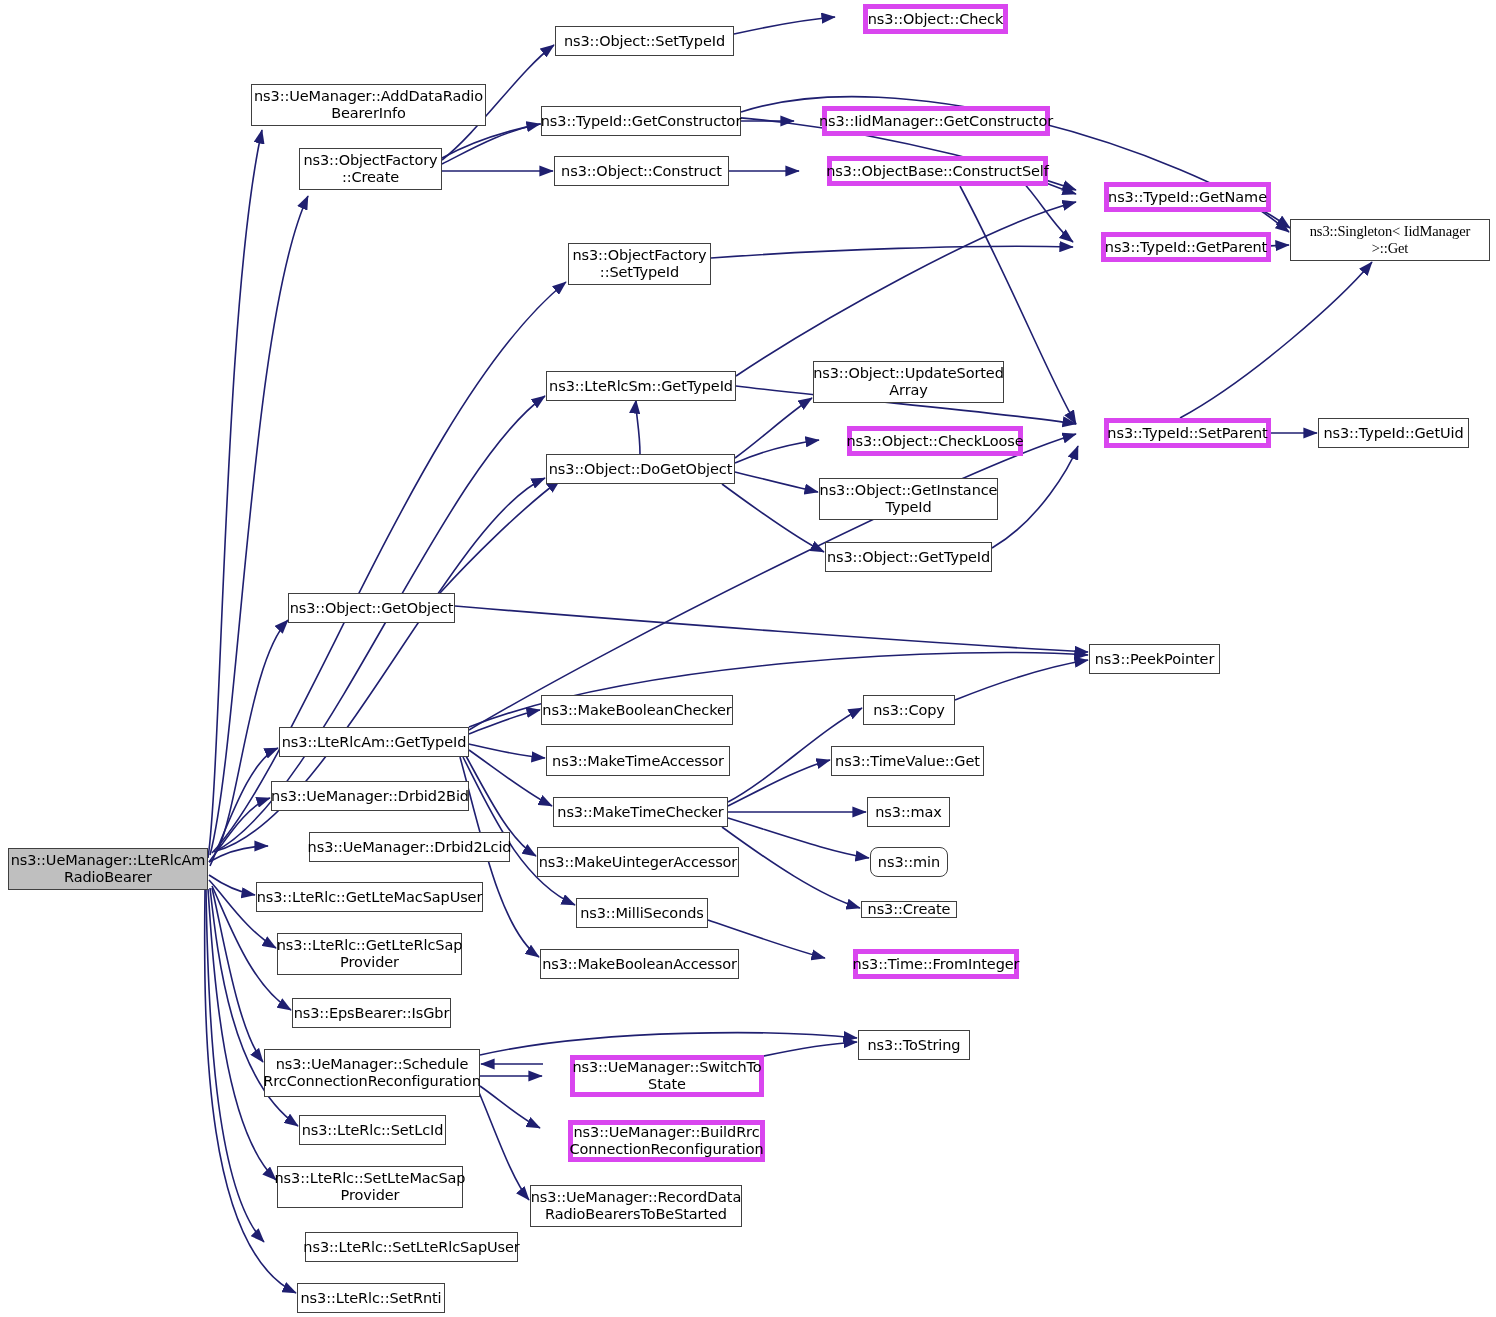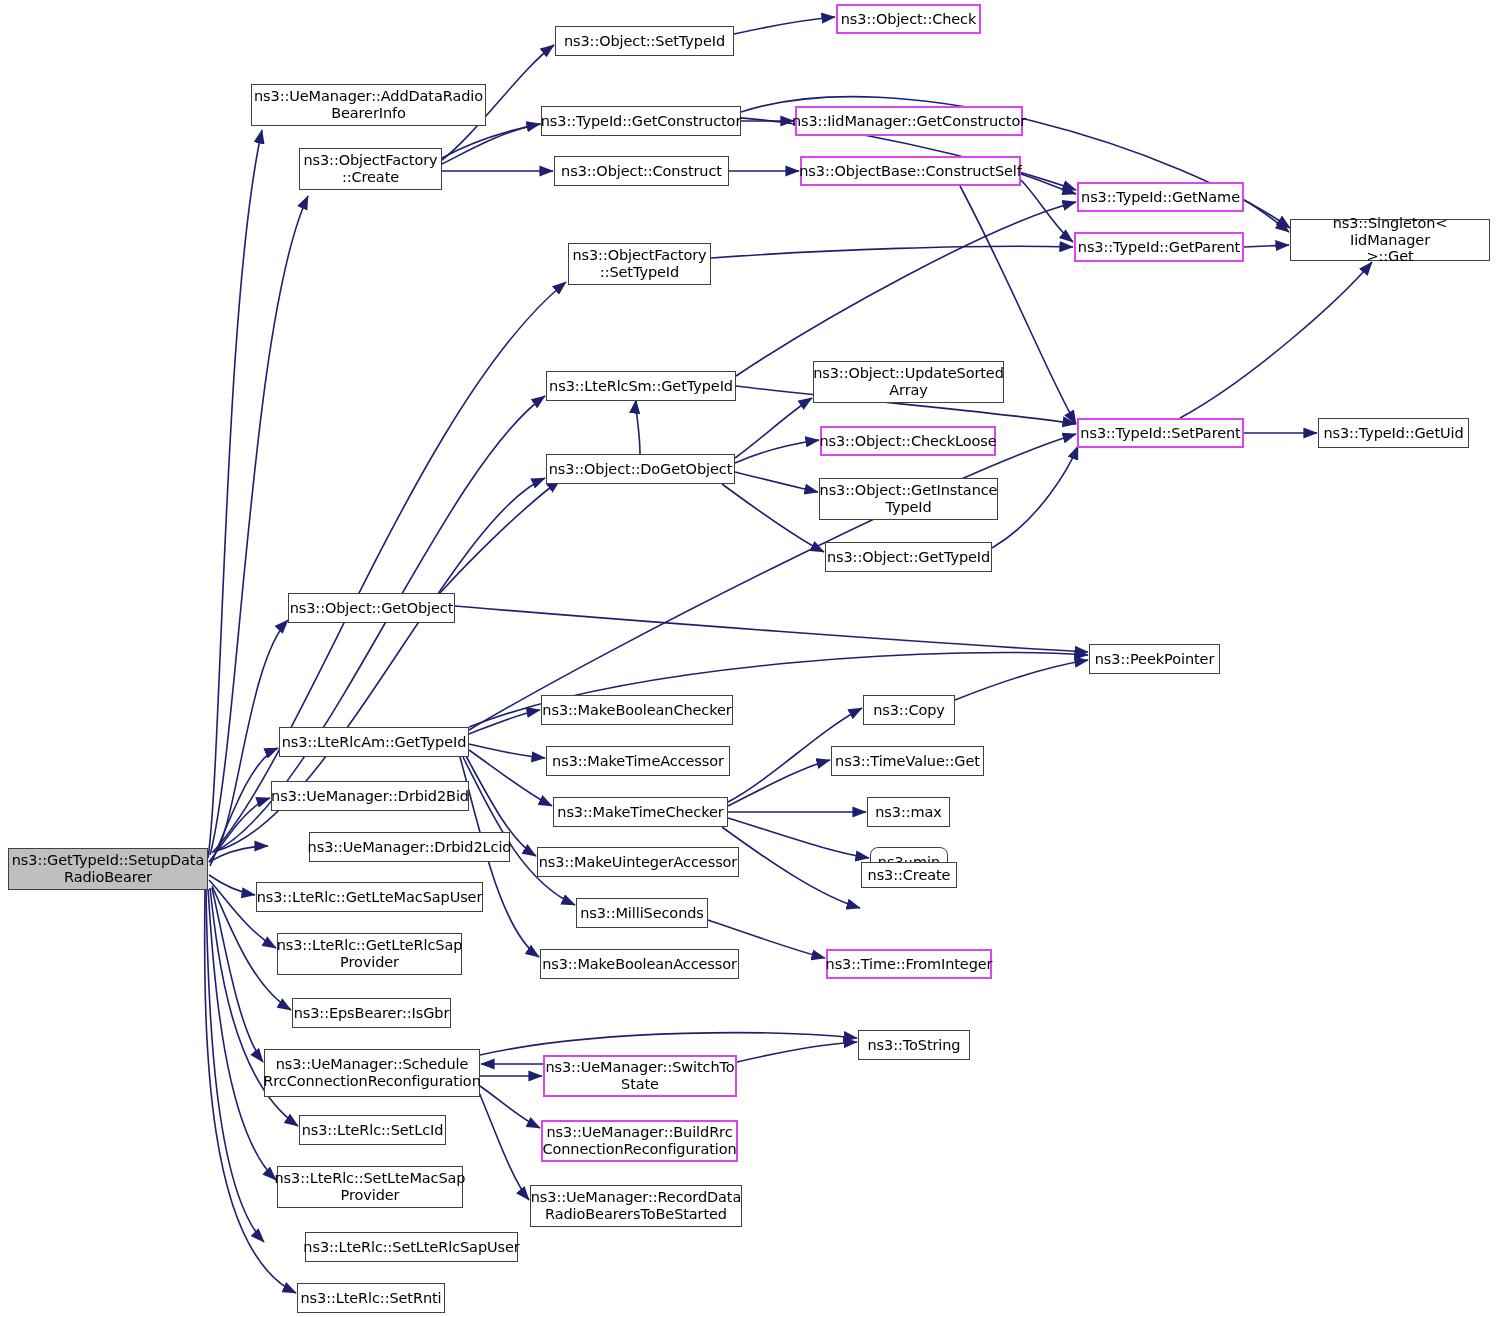--- a/index.html
+++ b/index.html
@@ -33,21 +33,22 @@
     background: #ffffff;
     border: 1px solid #404040;
     color: #000000;
     font-size: 14.5px;
     line-height: 1.16;
     padding: 1px 3px;
     white-space: pre-line;
     letter-spacing: -0.1px;
   }
   .node.red {
-    border: 2px solid #d946ef;
+    border: 5px solid #d946ef;
+    margin-left: 27px;
   }
   .node.root {
     background: #bfbfbf;
     border: 1px solid #404040;
   }
 </style>
 </head>
 <body>
 
 <div id="graph-root">
@@ -118,35 +119,35 @@
         <path d="M 708,920 C 760,938 800,952 825,958" fill="none" stroke="#1f1f70" stroke-width="1.6" marker-end="url(#arrowhead)"></path>
         <path d="M 480,1055 C 600,1028 780,1030 857,1038" fill="none" stroke="#1f1f70" stroke-width="1.6" marker-end="url(#arrowhead)"></path>
         <path d="M 480,1076 C 500,1076 522,1076 542,1076" fill="none" stroke="#1f1f70" stroke-width="1.6" marker-end="url(#arrowhead)"></path>
         <path d="M 543,1064 C 522,1064 500,1064 481,1064" fill="none" stroke="#1f1f70" stroke-width="1.6" marker-end="url(#arrowhead)"></path>
         <path d="M 480,1086 C 500,1100 520,1118 540,1128" fill="none" stroke="#1f1f70" stroke-width="1.6" marker-end="url(#arrowhead)"></path>
         <path d="M 478,1090 C 495,1130 512,1180 529,1200" fill="none" stroke="#1f1f70" stroke-width="1.6" marker-end="url(#arrowhead)"></path>
         <path d="M 737,1062 C 780,1052 820,1044 857,1042" fill="none" stroke="#1f1f70" stroke-width="1.6" marker-end="url(#arrowhead)"></path>
       </g>
   </svg>
   <div id="nodes-group">
-      <div class="node root" style="left: 8px; top: 848px; width: 200px; height: 42px;">ns3::GetTypeId::SetupData
+      <div class="node root" style="left: 8px; top: 848px; width: 200px; height: 42px;">ns3::UeManager::LteRlcAm
 RadioBearer</div>
       <div class="node" style="left: 251px; top: 84px; width: 235px; height: 42px;">ns3::UeManager::AddDataRadio
 BearerInfo</div>
       <div class="node" style="left: 299px; top: 148px; width: 143px; height: 42px;">ns3::ObjectFactory
 ::Create</div>
       <div class="node" style="left: 555px; top: 26px; width: 179px; height: 30px;">ns3::Object::SetTypeId</div>
       <div class="node" style="left: 541px; top: 106px; width: 200px; height: 30px;">ns3::TypeId::GetConstructor</div>
       <div class="node" style="left: 554px; top: 156px; width: 175px; height: 30px;">ns3::Object::Construct</div>
       <div class="node red" style="left: 836px; top: 4px; width: 145px; height: 30px;">ns3::Object::Check</div>
       <div class="node red" style="left: 795px; top: 106px; width: 228px; height: 30px;">ns3::IidManager::GetConstructor</div>
       <div class="node red" style="left: 800px; top: 156px; width: 221px; height: 30px;">ns3::ObjectBase::ConstructSelf</div>
       <div class="node red" style="left: 1077px; top: 182px; width: 167px; height: 30px;">ns3::TypeId::GetName</div>
       <div class="node red" style="left: 1074px; top: 232px; width: 170px; height: 30px;">ns3::TypeId::GetParent</div>
-      <div class="node" style="left: 1290px; top: 219px; width: 200px; height: 42px;">ns3::Singleton&lt; IidManager
+      <div class="node" style="left: 1290px; top: 219px; width: 200px; height: 42px; font-family: Liberation Serif, serif;">ns3::Singleton&lt; IidManager
 &gt;::Get</div>
       <div class="node" style="left: 568px; top: 243px; width: 143px; height: 42px;">ns3::ObjectFactory
 ::SetTypeId</div>
       <div class="node" style="left: 546px; top: 371px; width: 190px; height: 30px;">ns3::LteRlcSm::GetTypeId</div>
       <div class="node" style="left: 546px; top: 454px; width: 189px; height: 30px;">ns3::Object::DoGetObject</div>
       <div class="node" style="left: 813px; top: 361px; width: 191px; height: 42px;">ns3::Object::UpdateSorted
 Array</div>
       <div class="node red" style="left: 820px; top: 426px; width: 176px; height: 30px;">ns3::Object::CheckLoose</div>
       <div class="node" style="left: 819px; top: 478px; width: 179px; height: 42px;">ns3::Object::GetInstance
 TypeId</div>
@@ -159,21 +160,21 @@
       <div class="node" style="left: 541px; top: 695px; width: 192px; height: 30px;">ns3::MakeBooleanChecker</div>
       <div class="node" style="left: 546px; top: 746px; width: 184px; height: 30px;">ns3::MakeTimeAccessor</div>
       <div class="node" style="left: 553px; top: 797px; width: 175px; height: 30px;">ns3::MakeTimeChecker</div>
       <div class="node" style="left: 537px; top: 847px; width: 202px; height: 30px;">ns3::MakeUintegerAccessor</div>
       <div class="node" style="left: 576px; top: 898px; width: 132px; height: 30px;">ns3::MilliSeconds</div>
       <div class="node" style="left: 540px; top: 949px; width: 199px; height: 30px;">ns3::MakeBooleanAccessor</div>
       <div class="node" style="left: 863px; top: 695px; width: 92px; height: 30px;">ns3::Copy</div>
       <div class="node" style="left: 831px; top: 746px; width: 153px; height: 30px;">ns3::TimeValue::Get</div>
       <div class="node" style="left: 867px; top: 797px; width: 83px; height: 30px;">ns3::max</div>
       <div class="node" style="left: 870px; top: 847px; width: 78px; height: 30px; border-radius: 8px;">ns3::min</div>
-      <div class="node" style="left: 861px; top: 862px; width: 96px; height: 26px; text-align: right;">ns3::Create</div>
+      <div class="node" style="left: 861px; top: 901px; width: 96px; height: 17px; text-align: right;">ns3::Create</div>
       <div class="node red" style="left: 826px; top: 949px; width: 166px; height: 30px;">ns3::Time::FromInteger</div>
       <div class="node" style="left: 271px; top: 781px; width: 198px; height: 30px;">ns3::UeManager::Drbid2Bid</div>
       <div class="node" style="left: 269px; top: 832px; width: 201px; height: 30px; margin-left: 40px;">ns3::UeManager::Drbid2Lcid</div>
       <div class="node" style="left: 256px; top: 882px; width: 227px; height: 30px;">ns3::LteRlc::GetLteMacSapUser</div>
       <div class="node" style="left: 277px; top: 933px; width: 185px; height: 42px;">ns3::LteRlc::GetLteRlcSap
 Provider</div>
       <div class="node" style="left: 292px; top: 998px; width: 159px; height: 30px;">ns3::EpsBearer::IsGbr</div>
       <div class="node" style="left: 264px; top: 1049px; width: 216px; height: 48px;">ns3::UeManager::Schedule
 RrcConnectionReconfiguration</div>
       <div class="node" style="left: 299px; top: 1115px; width: 147px; height: 30px;">ns3::LteRlc::SetLcId</div>

